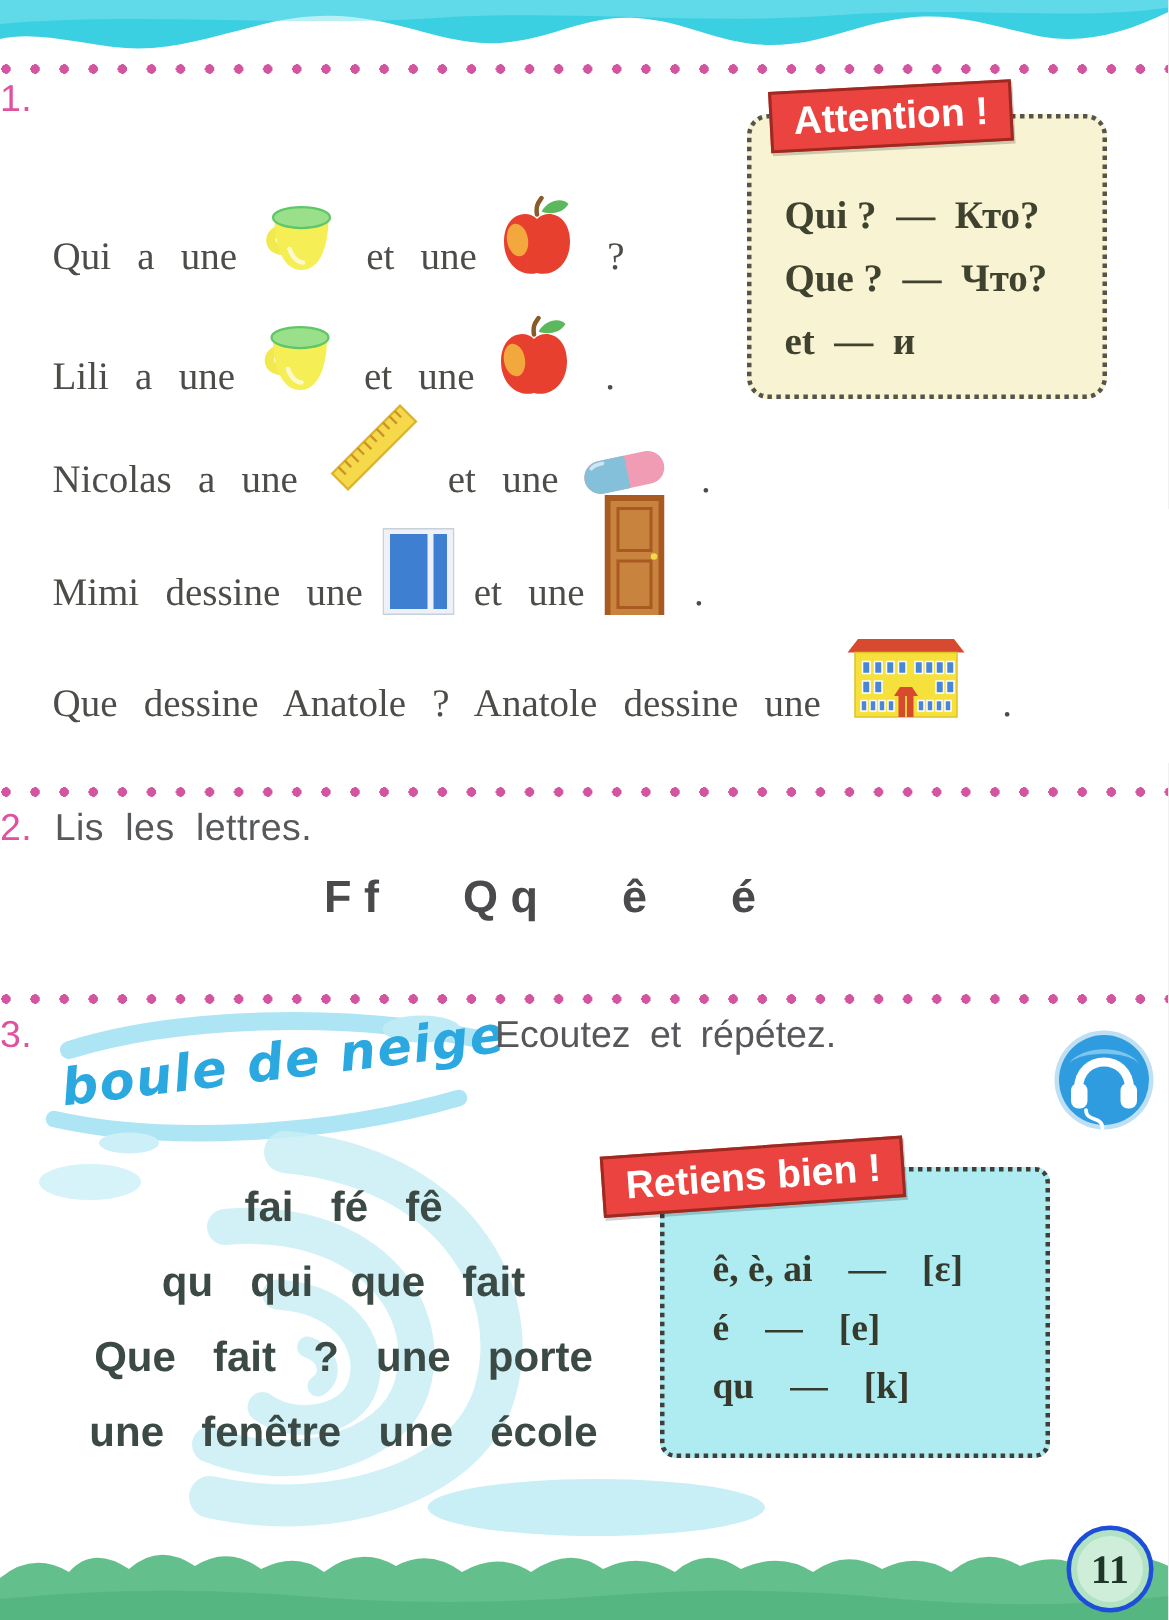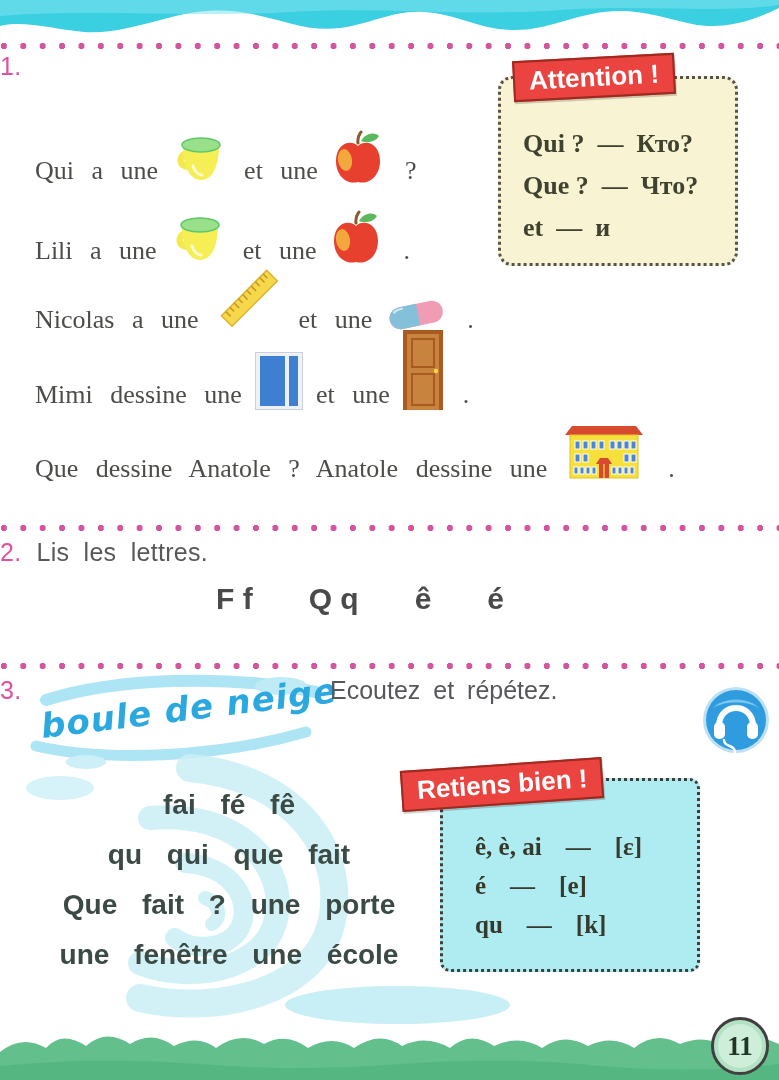--- a/index.html
+++ b/index.html
@@ -61,21 +61,21 @@
         border-radius:50%;}
   .words{position:absolute;left:0;top:780px;width:392px;text-align:center;font-weight:bold;
          font-size:28px;color:#3c4a45;word-spacing:17px;line-height:50px;margin-left:33px;}
 
   
   .top-wave{position:absolute;left:0;top:0;}
   .bottom-wave{position:absolute;left:0;bottom:0;}
 
   
   .pagenum{position:absolute;left:711px;top:1017px;width:58px;height:58px;border-radius:50%;
-           background:#cfeeda;border:3px solid #404040;box-shadow:inset 0 0 0 4px #b2e2c4;
+           background:#cfeeda;border:3px solid #1d4ed8;box-shadow:inset 0 0 0 4px #b2e2c4;
            box-sizing:border-box;display:flex;align-items:center;justify-content:center;
            font-family:"Liberation Serif", serif;font-weight:bold;font-size:27px;color:#1e3527;}
 </style>
 </head>
 <body>
 
 <div class="page">
 
   <svg class="top-wave" width="779" height="44" viewBox="0 0 779 44">
     <path d="M0,0 H779 V8 C750,22 722,30 692,24 C660,17 636,8 604,12 C570,16 548,30 514,30 C480,30 458,14 424,12 C392,10 372,24 340,28 C308,32 284,20 252,14 C222,8 198,10 168,18 C140,25 112,34 84,32 C56,30 24,20 0,26 Z" fill="#3bcfe2"></path>

